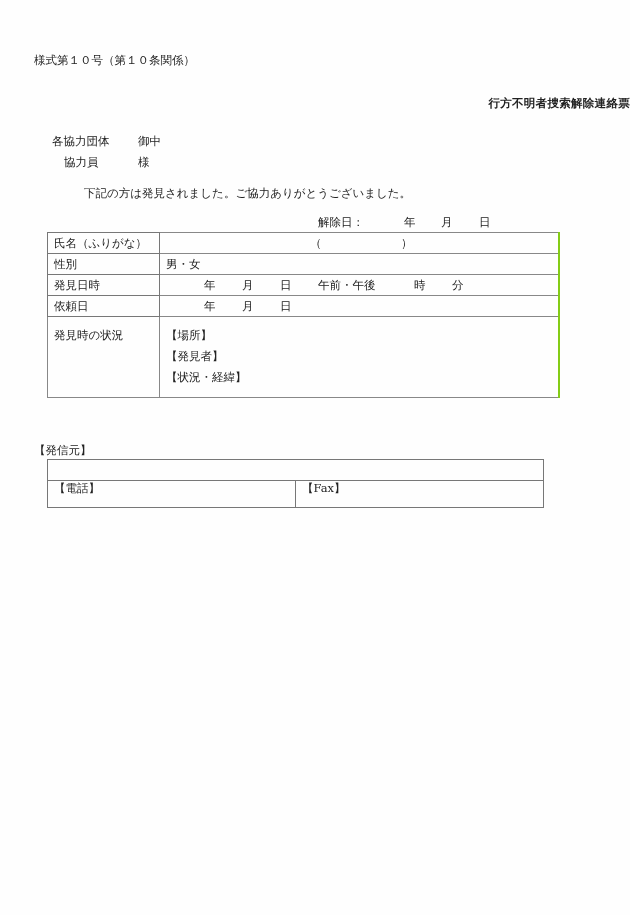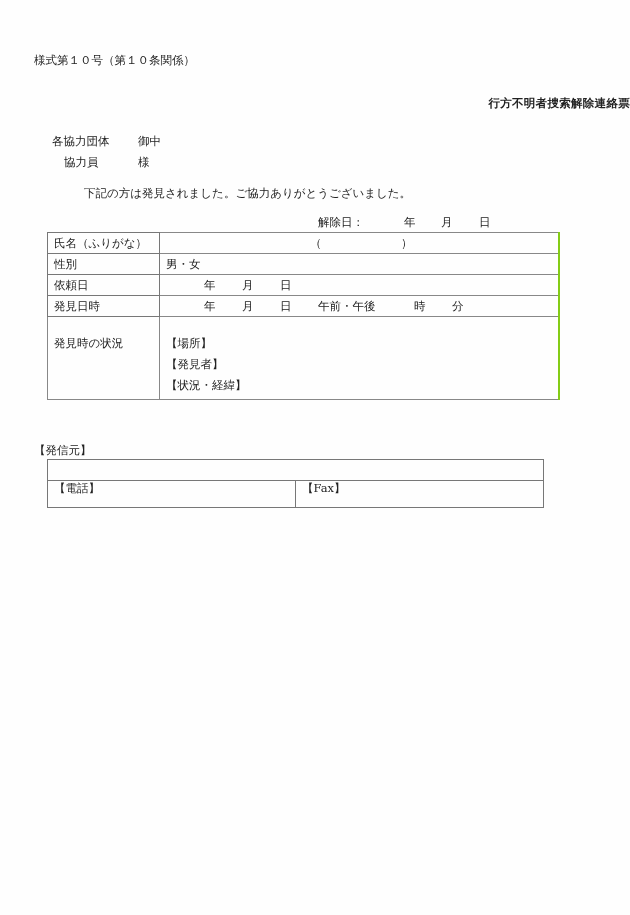--- a/index.html
+++ b/index.html
@@ -29,21 +29,21 @@
 
     table.main {
       position: absolute; left: 47px; top: 232px; width: 513px;
       border-collapse: collapse; table-layout: fixed;
     }
     table.main td {
       border: 1px solid #777; padding: 0 0 0 6px; height: 21px;
       vertical-align: middle; white-space: nowrap; line-height: 14px;
     }
     table.main td.label { width: 112px; }
-    table.main tr.situation td { height: 81px; vertical-align: top; padding-top: 19px; }
+    table.main tr.situation td { height: 81px; vertical-align: top; padding-top: 11px; }
     table.main tr.situation td.value div { height: 21px; line-height: 14px; padding-top: 0; }
     table.main tr:last-child td, table.main td:last-child { border-color: #888; }
     table.main { border-right: 2px solid #84cc16; }
 
     .span-u { display: inline-block; }
 
     .note { left: 44px; top: 402px; }
     .sender-label { left: 34px; top: 443px; }
 
     table.sender {
@@ -85,29 +85,29 @@
       <td class="label">氏名（ふりがな）</td>
       <td class="value">
         <span class="span-u" style="width:144px"></span><span class="span-u" style="width:91px">（</span><span>）</span>
       </td>
     </tr>
     <tr>
       <td class="label">性別</td>
       <td class="value">男・女</td>
     </tr>
     <tr>
+      <td class="label">発見日時</td>
+      <td class="value">
+        <span class="span-u" style="width:38px"></span><span class="span-u" style="width:38px">年</span><span class="span-u" style="width:38px">月</span><span class="span-u" style="width:38px">日</span><span class="span-u" style="width:96px">午前・午後</span><span class="span-u" style="width:38px">時</span><span>分</span>
+      </td>
+    </tr>
+    <tr>
       <td class="label">依頼日</td>
       <td class="value">
         <span class="span-u" style="width:38px"></span><span class="span-u" style="width:38px">年</span><span class="span-u" style="width:38px">月</span><span>日</span>
-      </td>
-    </tr>
-    <tr>
-      <td class="label">発見日時</td>
-      <td class="value">
-        <span class="span-u" style="width:38px"></span><span class="span-u" style="width:38px">年</span><span class="span-u" style="width:38px">月</span><span class="span-u" style="width:38px">日</span><span class="span-u" style="width:96px">午前・午後</span><span class="span-u" style="width:38px">時</span><span>分</span>
       </td>
     </tr>
     <tr class="situation">
       <td class="label">発見時の状況</td>
       <td class="value">
         <div>【場所】</div>
         <div>【発見者】</div>
         <div>【状況・経緯】</div>
       </td>
     </tr>

